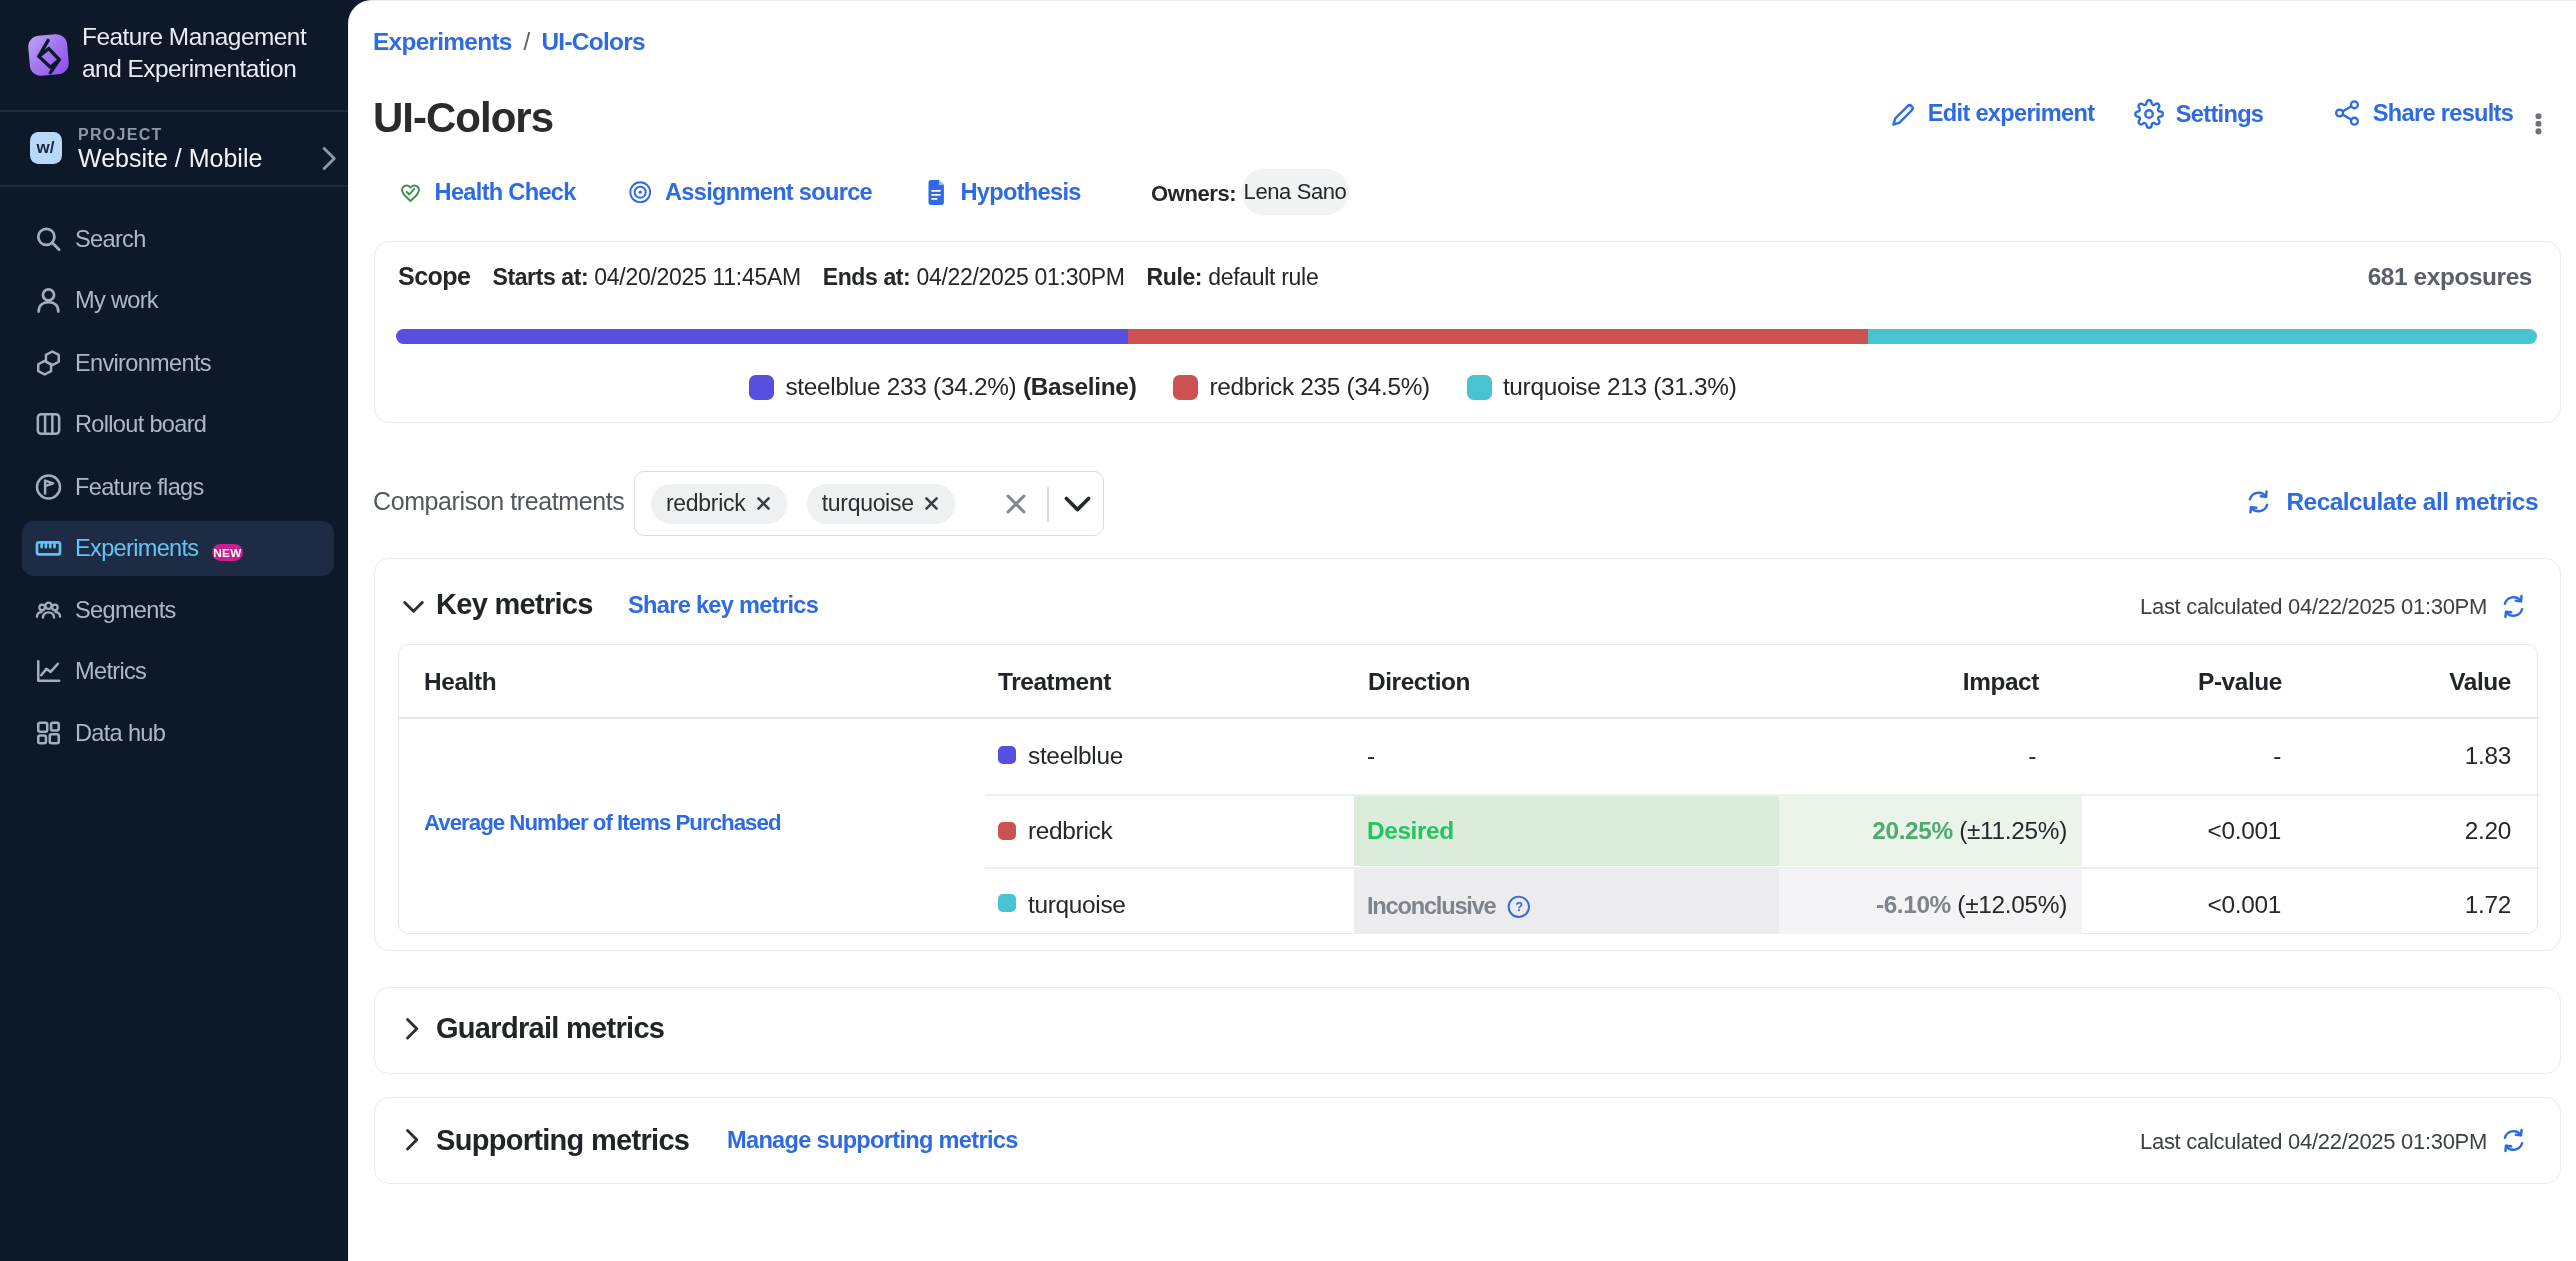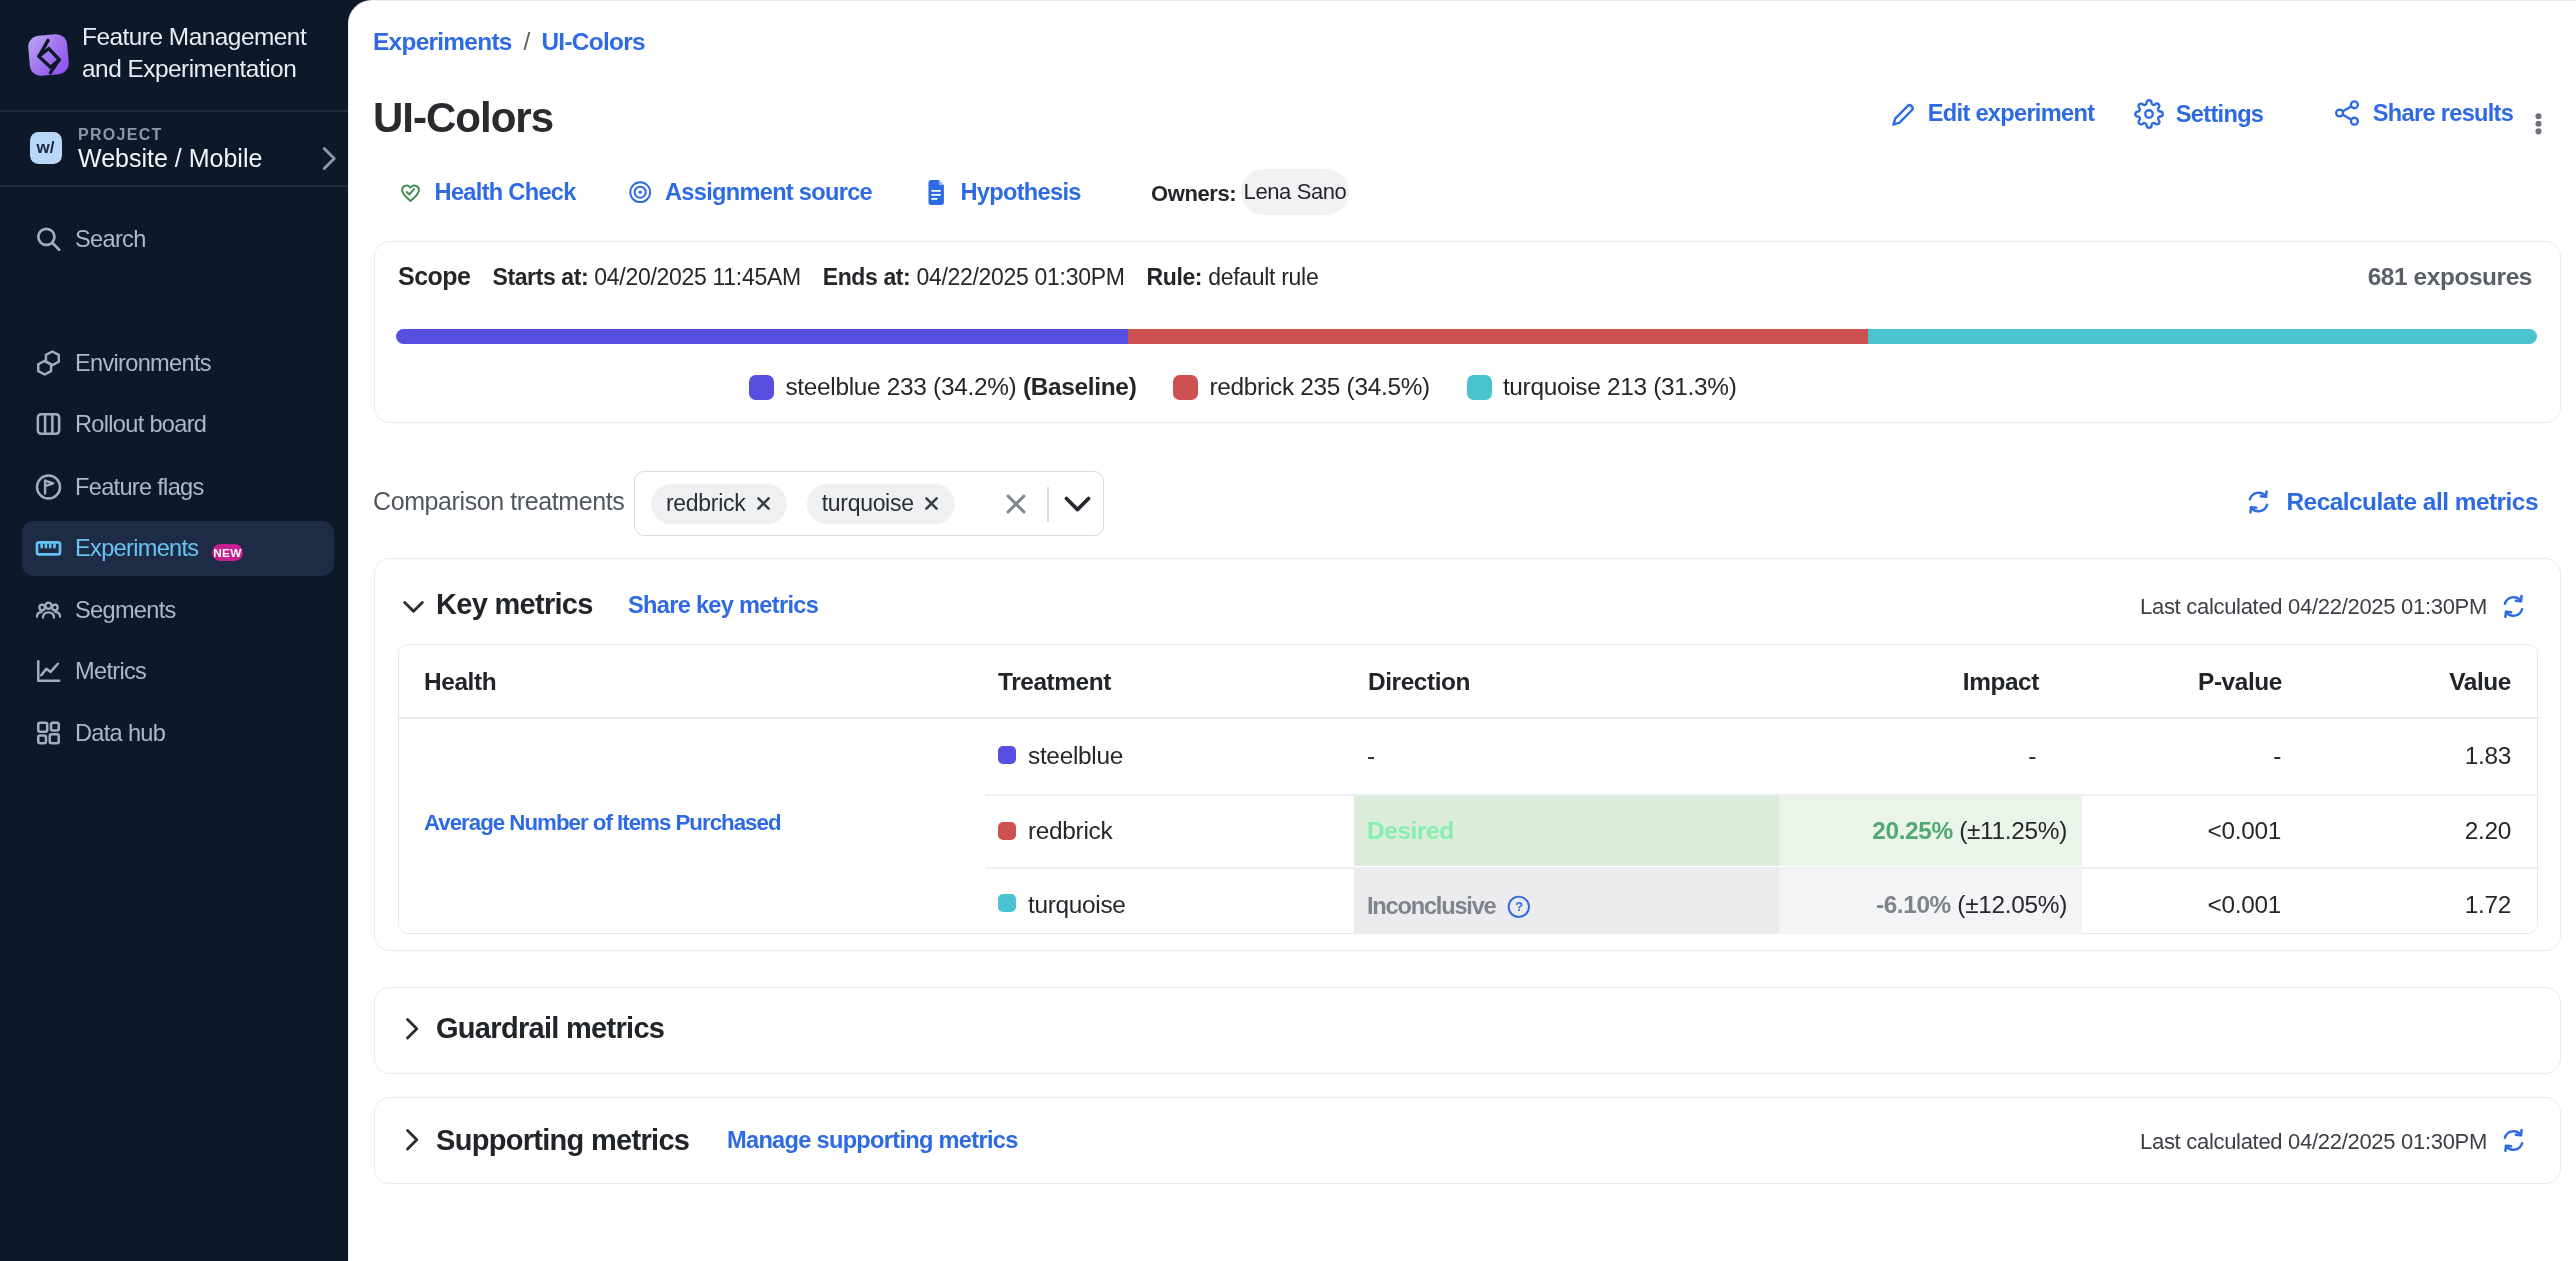--- a/index.html
+++ b/index.html
@@ -96,20 +96,29 @@
 
   <div class="nav-item" style="top:211px;">
     <svg class="nicon" viewBox="0 0 34 34">
         <g fill="none" stroke="#a3adbb" stroke-width="3.2" stroke-linecap="round">
           <circle cx="14.5" cy="14.5" r="9.5"></circle>
           <path d="M21.5 21.5 L29.5 29.5"></path>
         </g>
       </svg>
     <div class="nlabel">Search</div>
   </div>
+  <div class="nav-item" style="top:272px;">
+    <svg class="nicon" viewBox="0 0 34 34">
+        <g fill="none" stroke="#a3adbb" stroke-width="3.2" stroke-linecap="round">
+          <circle cx="17" cy="11" r="6.5"></circle>
+          <path d="M5.5 30.5 C5.5 23 10.5 19.5 17 19.5 S28.5 23 28.5 30.5"></path>
+        </g>
+      </svg>
+    <div class="nlabel">My work</div>
+  </div>
   <div class="nav-item" style="top:335px;">
     <svg class="nicon" viewBox="0 0 34 34">
         <g fill="none" stroke="#a3adbb" stroke-width="2.9" stroke-linejoin="round">
           <path d="M21.5 3.5 L29 7.5 L29 15.5 L21.5 19.5 L14 15.5 L14 7.5 Z"></path>
           <path d="M12.5 14.5 L20 18.5 L20 26.5 L12.5 30.5 L5 26.5 L5 18.5 Z"></path>
         </g>
       </svg>
     <div class="nlabel">Environments</div>
   </div>
   <div class="nav-item" style="top:396px;">
@@ -341,21 +350,21 @@
 
   <div class="tsw c-steel" style="left:599px;top:101px;"></div>
   <div class="td" style="left:629px;top:97px;">steelblue</div>
   <div class="td" style="left:968px;top:97px;">-</div>
   <div class="td" style="right:501px;top:97px;">-</div>
   <div class="td" style="right:256px;top:97px;">-</div>
   <div class="td" style="right:26px;top:97px;">1.83</div>
 
   <div class="tsw c-red" style="left:599px;top:177px;"></div>
   <div class="td" style="left:629px;top:172px;">redbrick</div>
-  <div class="td" style="left:968px;top:172px;font-weight:700;color:#86efac;letter-spacing:-0.4px;">Desired</div>
+  <div class="td" style="left:968px;top:172px;font-weight:700;color:#22c55e;letter-spacing:-0.4px;">Desired</div>
   <div class="td" style="right:470px;top:172px;"><b style="color:#4faa72;letter-spacing:-0.4px;">20.25%</b> (±11.25%)</div>
   <div class="td" style="right:256px;top:172px;">&lt;0.001</div>
   <div class="td" style="right:26px;top:172px;">2.20</div>
 
   <div class="tsw c-turq" style="left:599px;top:249px;"></div>
   <div class="td" style="left:629px;top:246px;">turquoise</div>
   <div class="td" style="left:968px;top:248px;font-weight:700;color:#7d848d;letter-spacing:-1.2px;font-size:23.6px;display:flex;align-items:center;gap:11px;">Inconclusive <svg width="23.6" height="23.6" viewBox="0 0 29 29" style="flex:0 0 auto;font-size:28px">
         <circle cx="14.5" cy="14.5" r="12.5" fill="none" stroke="#2e6be2" stroke-width="2.4"></circle>
         <text x="14.5" y="20" font-size="16" font-weight="700" fill="#2e6be2" text-anchor="middle" font-family="Liberation Sans, sans-serif">?</text>
       </svg></div>

